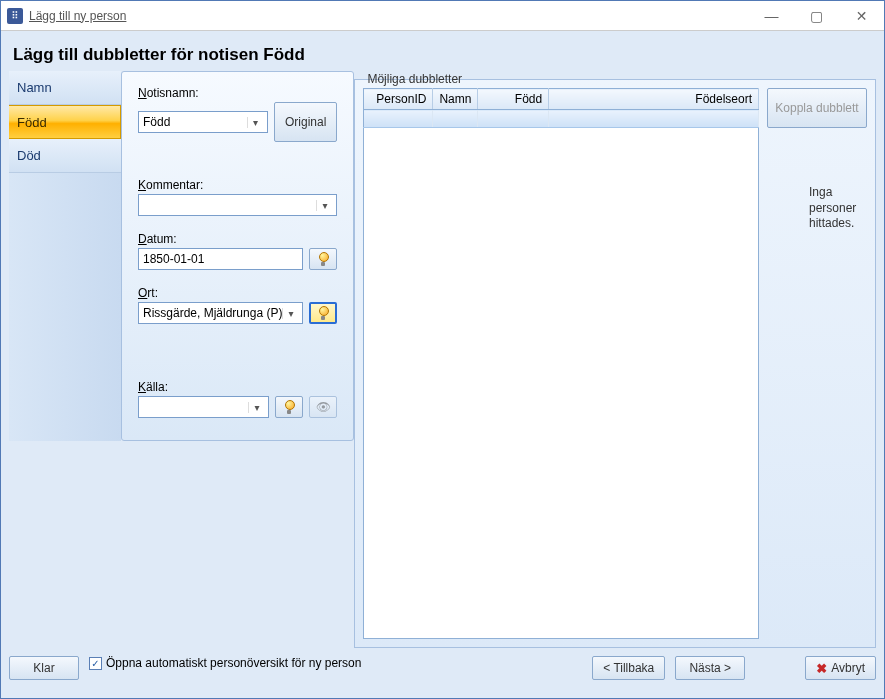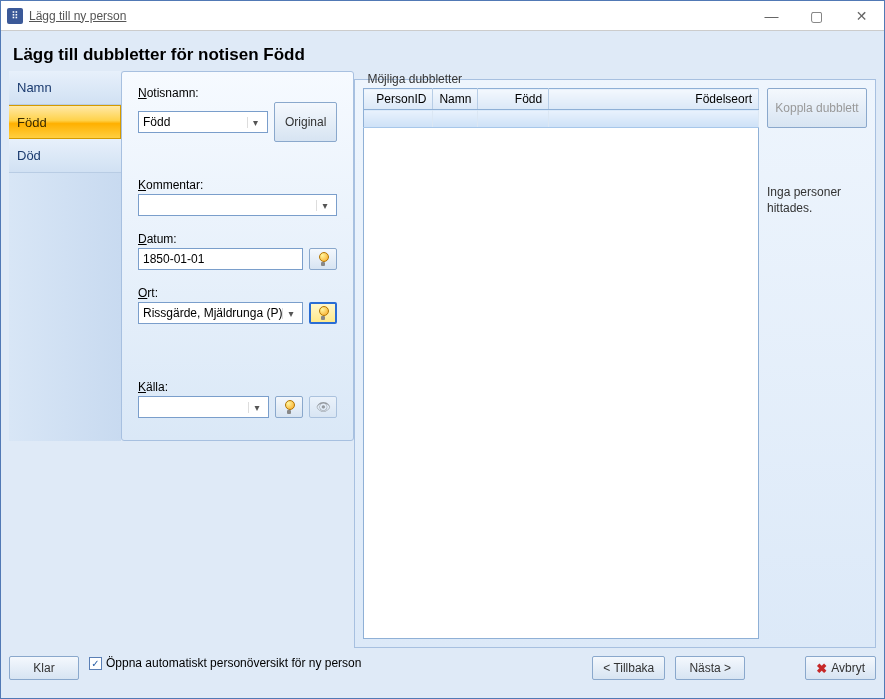--- a/index.html
+++ b/index.html
@@ -208,21 +208,21 @@
   flex: 1; background: #fff;
   border: 1px solid #8fb0d6; border-top: none;
 }
 
 .dup-side {
   width: 100px;
   margin-left: 8px;
   display: flex; flex-direction: column; gap: 27px;
 }
 .dup-side .btn { width: 100%; min-width: 0; padding: 0 4px; color: #888; }
-.dup-side .msg { margin-top: 30px; font-size: 12px; color: #333; line-height: 1.3; }
+.dup-side .msg { margin-top: 30px; font-size: 12px; color: #333; line-height: 1.3; margin-left: 42px; }
 
 .footer {
   position: absolute;
   left: 8px; right: 8px; bottom: 10px;
   height: 32px;
   display: flex; align-items: flex-start;
   gap: 10px;
 }
 .footer .btn { min-width: 70px; height: 24px; }
 .chk-wrap { display: flex; align-items: center; gap: 4px; font-size: 12px; }

